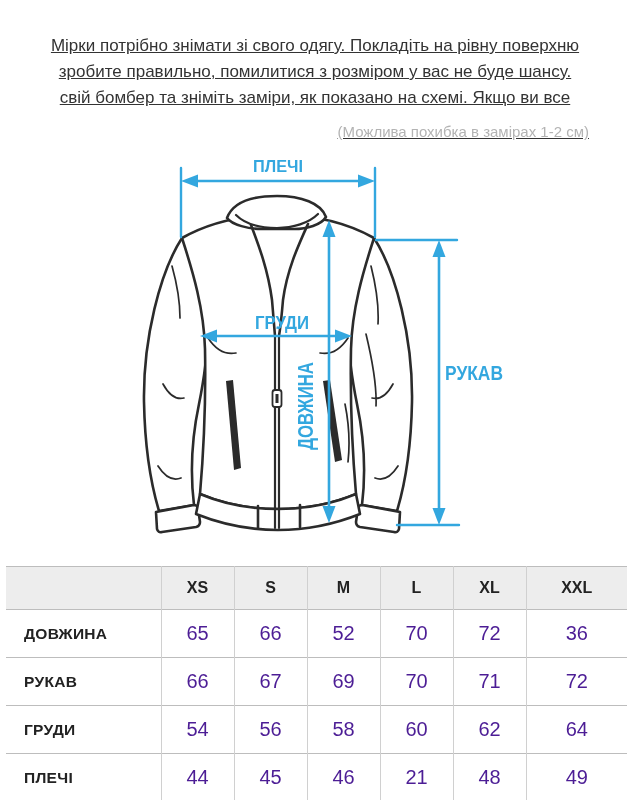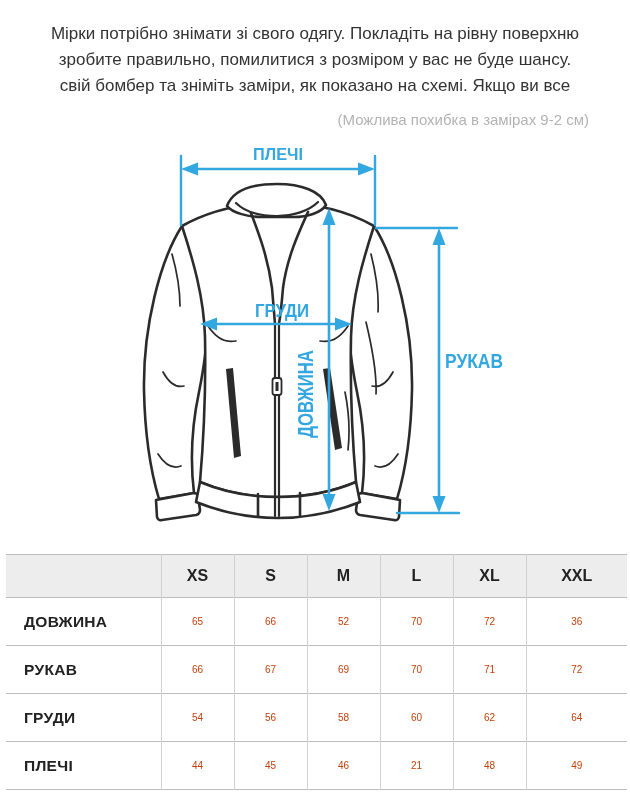--- a/index.html
+++ b/index.html
@@ -1,48 +1,48 @@
 <!DOCTYPE html>
 <html><head>
 <meta charset="utf-8">
 <style>
   html,body{margin:0;padding:0;background:#fff;}
   body{width:630px;height:800px;overflow:hidden;
        font-family:"Liberation Sans","DejaVu Sans",sans-serif;color:#333;}
-  .intro{padding-top:21px;width:548px;margin:0 auto;}
+  .intro{padding-top:21px;width:548px;margin:12px auto;text-decoration:underline;}
   .intro-paragraph{font-size:17px;line-height:26px;text-align:center;color:#333;}
   .intro-paragraph span{display:block;}
   .tolerance-note{margin-top:12px;text-align:right;font-size:15px;color:#b3b3b3;}
   svg.diagram{display:block;margin-top:14px;}
   table.size-table{border-collapse:collapse;table-layout:fixed;
        margin:10px 0 0 6px;width:621px;}
   table.size-table tr{border-top:1px solid #bdbdbd;}
   table.size-table tr.last{border-bottom:1px solid #bdbdbd;}
   table.size-table th,
   table.size-table td{border-left:1px solid #d0d0d0;text-align:center;
        vertical-align:middle;padding:0;}
   table.size-table th:first-child,
   table.size-table td:first-child{border-left:none;}
   table.size-table thead th{background:#ededed;height:42px;font-size:16px;
        font-weight:bold;color:#222;}
-  table.size-table tbody td{height:47px;font-size:10px;color:#c2410c;}
+  table.size-table tbody td{height:47px;font-size:20px;color:#4c1d95;}
   table.size-table tbody td.rowlabel{text-align:left;padding-left:18px;
        font-weight:bold;font-size:15.5px;letter-spacing:.3px;color:#222;}
   .dim-label{font-weight:bold;font-family:"Liberation Sans","DejaVu Sans",sans-serif;}
 </style>
 </head>
 <body>
 
 <div class="intro">
   <div class="intro-paragraph">
     <span>Мірки потрібно знімати зі свого одягу. Покладіть на рівну поверхню</span>
     <span>зробите правильно, помилитися з розміром у вас не буде шансу.</span>
     <span>свій бомбер та зніміть заміри, як показано на схемі. Якщо ви все</span>
   </div>
-  <div class="tolerance-note">(Можлива похибка в замірах 9-2 см)</div>
+  <div class="tolerance-note">(Можлива похибка в замірах 1-2 см)</div>
 </div>
 
 <svg class="diagram" width="630" height="402" viewBox="0 0 630 402" xmlns="http://www.w3.org/2000/svg">
 
   <g fill="#ffffff" stroke-width="2.6" stroke-linecap="round" stroke-linejoin="round" stroke="#2b2b2b">
 
     <path d="M182,84 C160,118 143,185 144,248 C145,300 153,337 159,357 L194,351 C190,318 192,283 199,250 C205,220 208,198 207,176 C202,138 193,108 182,84 Z"></path>
     <path d="M374,84 C396,118 413,185 412,248 C411,300 403,337 397,357 L362,351 C366,318 364,283 357,250 C351,220 348,198 349,176 C354,138 363,108 374,84 Z"></path>
 
     <path d="M156,358 L194,351 Q197,351 198,354 L200,368 Q200,372 196,373 L162,378 Q158,379 157,375 Z"></path>

